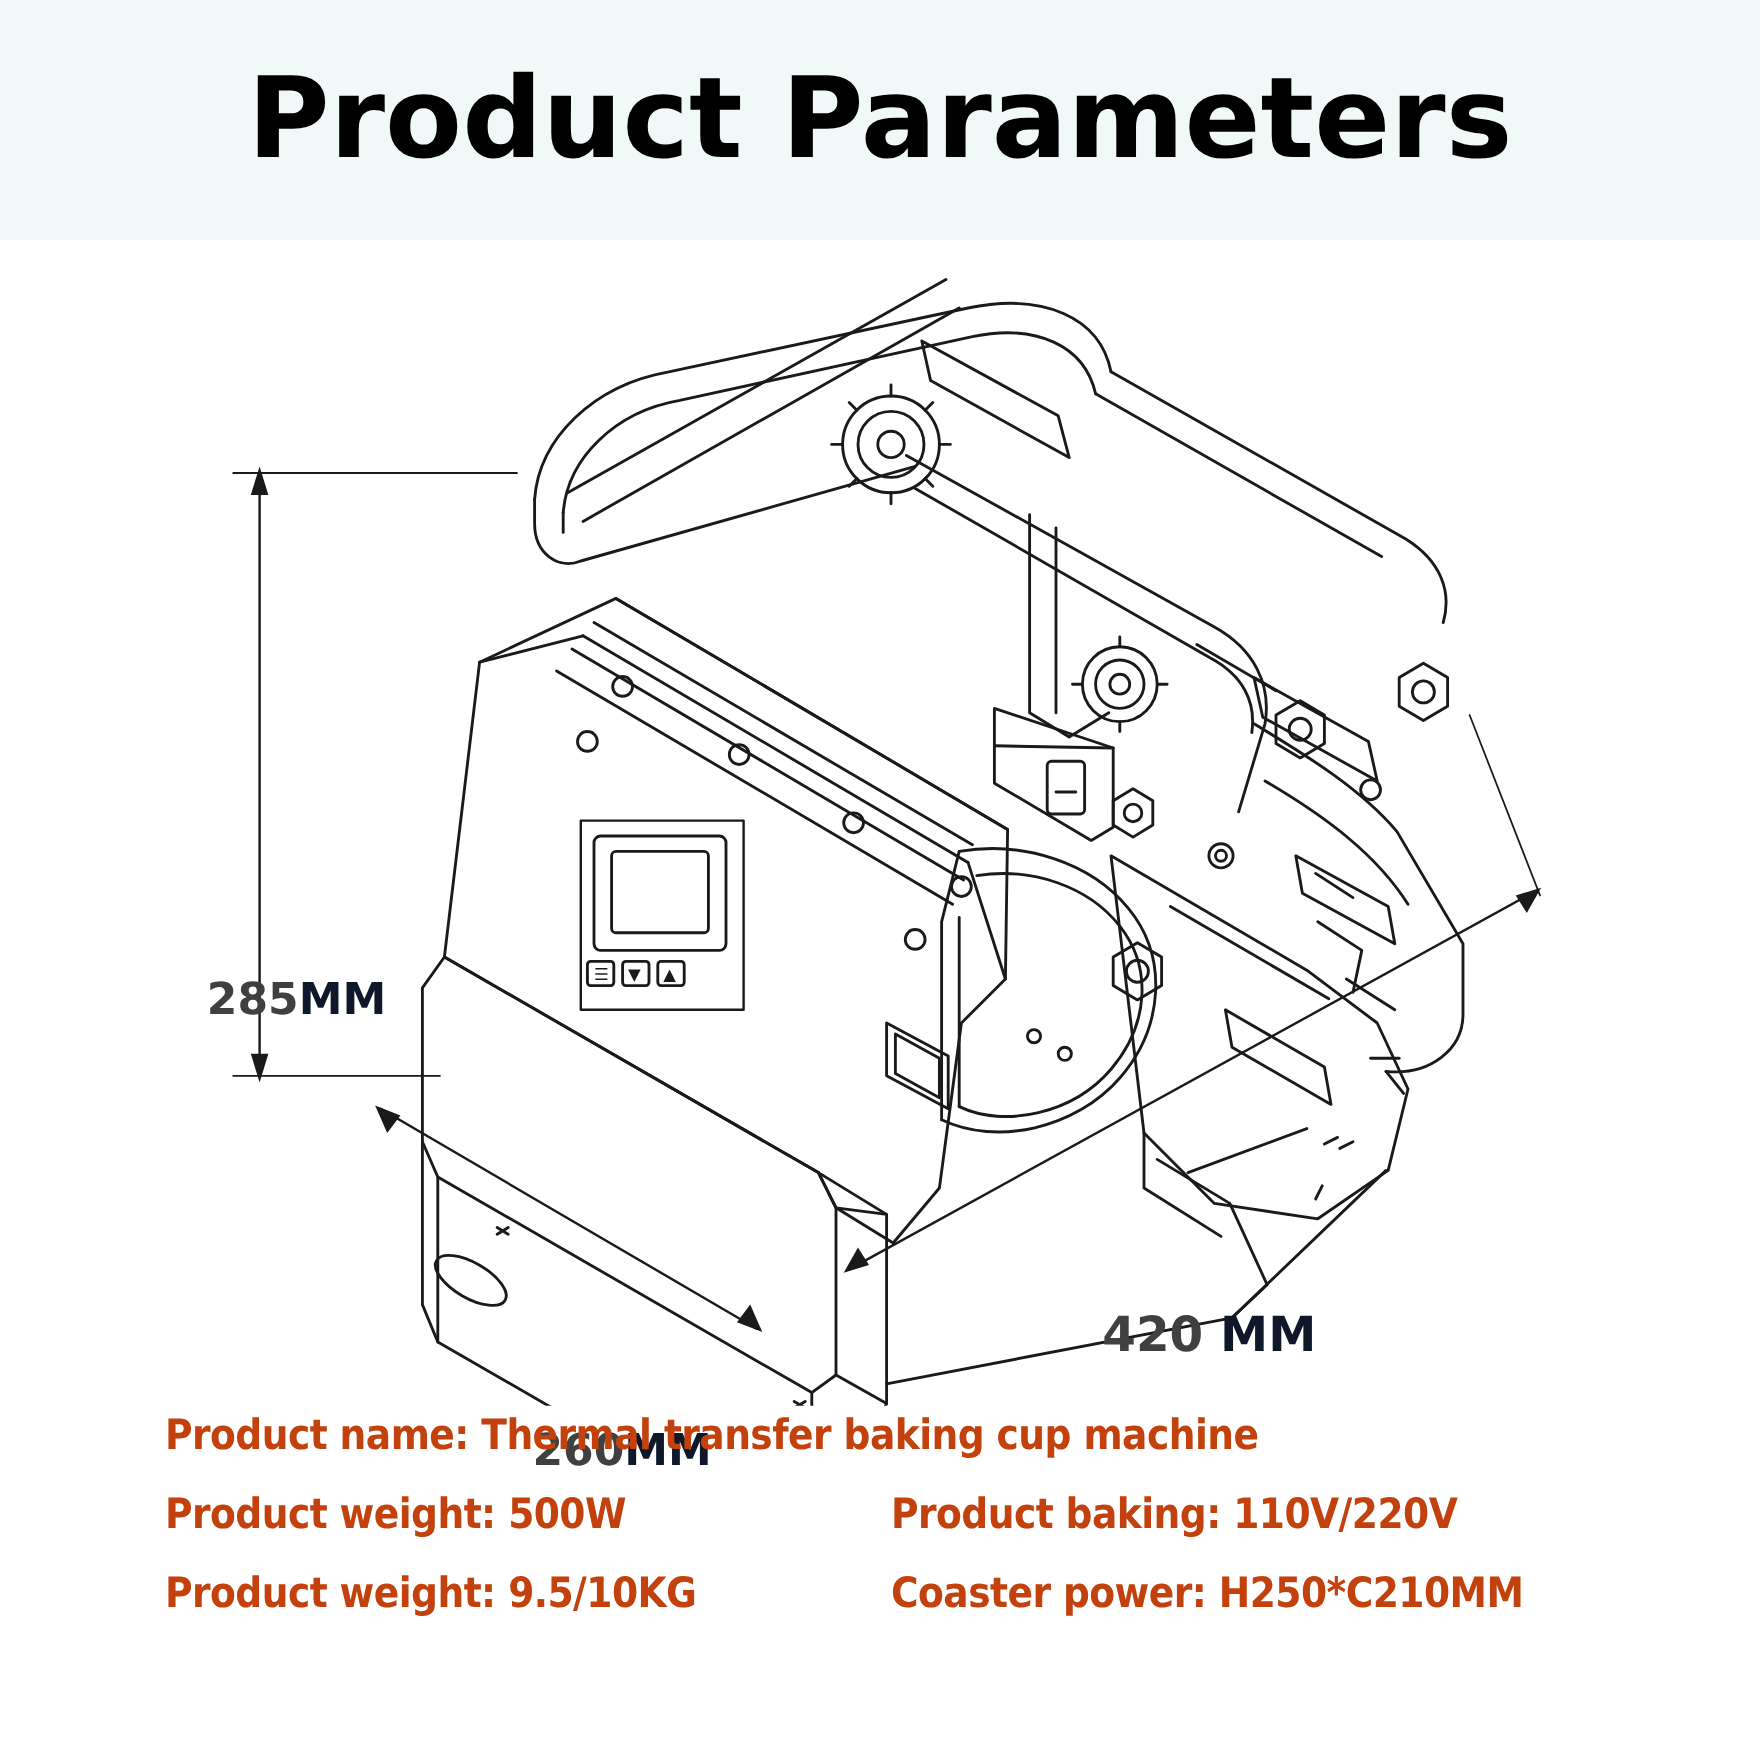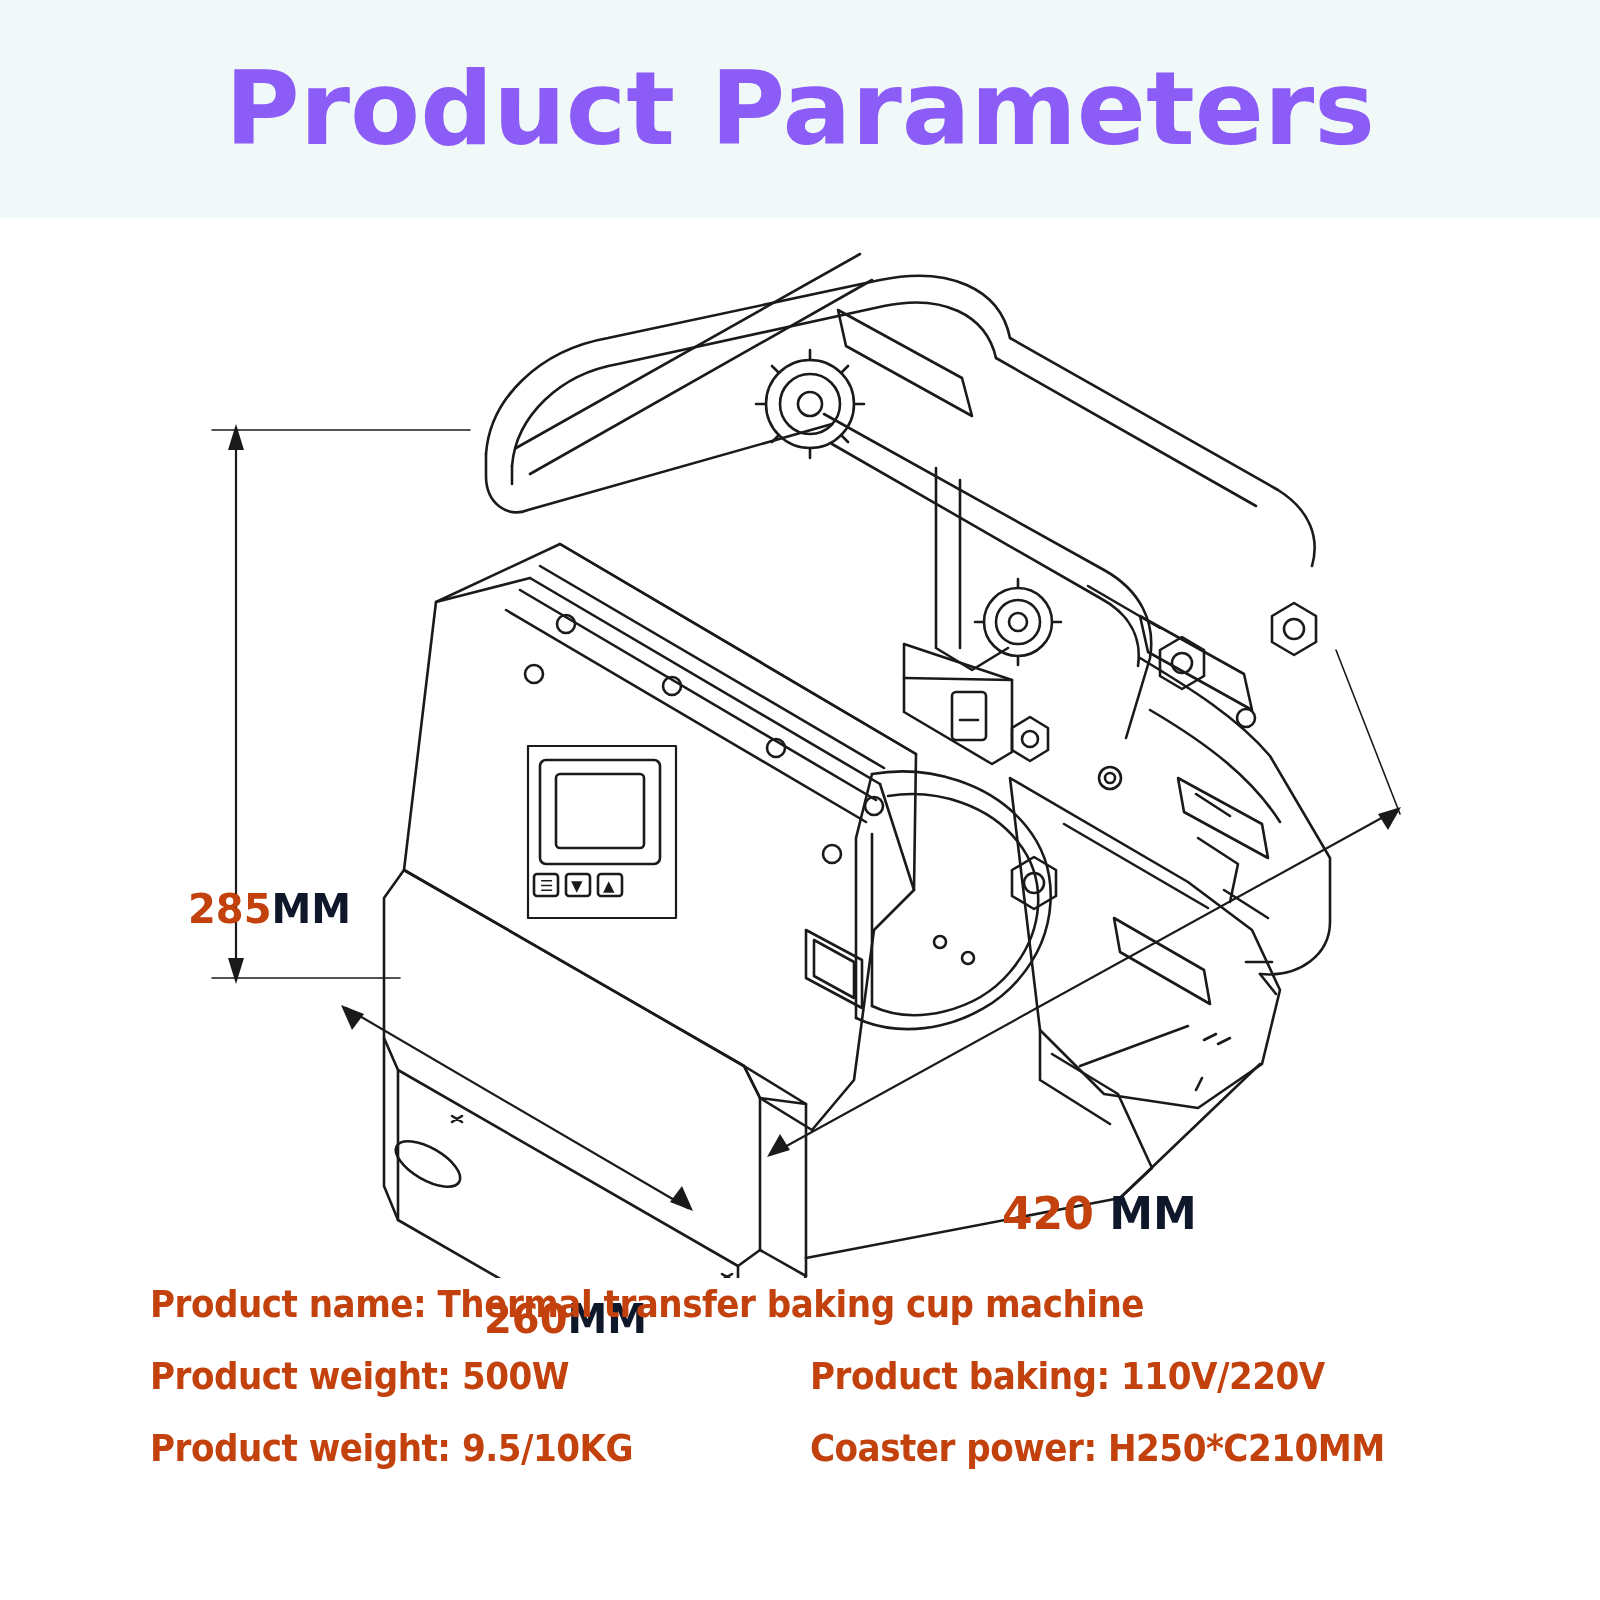--- a/index.html
+++ b/index.html
@@ -31,21 +31,21 @@
     background: #f1f8f8;
     display: flex;
     align-items: center;
     justify-content: center;
   }
   .header-title {
     font-family: "DejaVu Sans", sans-serif;
     font-weight: bold;
     font-size: 102px;
     letter-spacing: 0px;
-    color: #8b5cf6;
+    color: #000000;
     line-height: 1;
     white-space: nowrap;
   }
 
   
   .drawing-area {
     position: absolute;
     left: 0;
     top: 218px;
     width: 1600px;
@@ -57,21 +57,21 @@
 
   
   .dim-label {
     position: absolute;
     font-family: "DejaVu Sans", sans-serif;
     font-weight: bold;
     white-space: nowrap;
     color: #555555;
   }
   .dim-num {
-    color: #c2410c;
+    color: #404040;
     margin-top: 28px;
   }
   .dim-unit {
     color: #0f172a;
   }
   #dim-height-label {
     left: 188px;
     top: 668px;
     font-size: 40px;
   }

